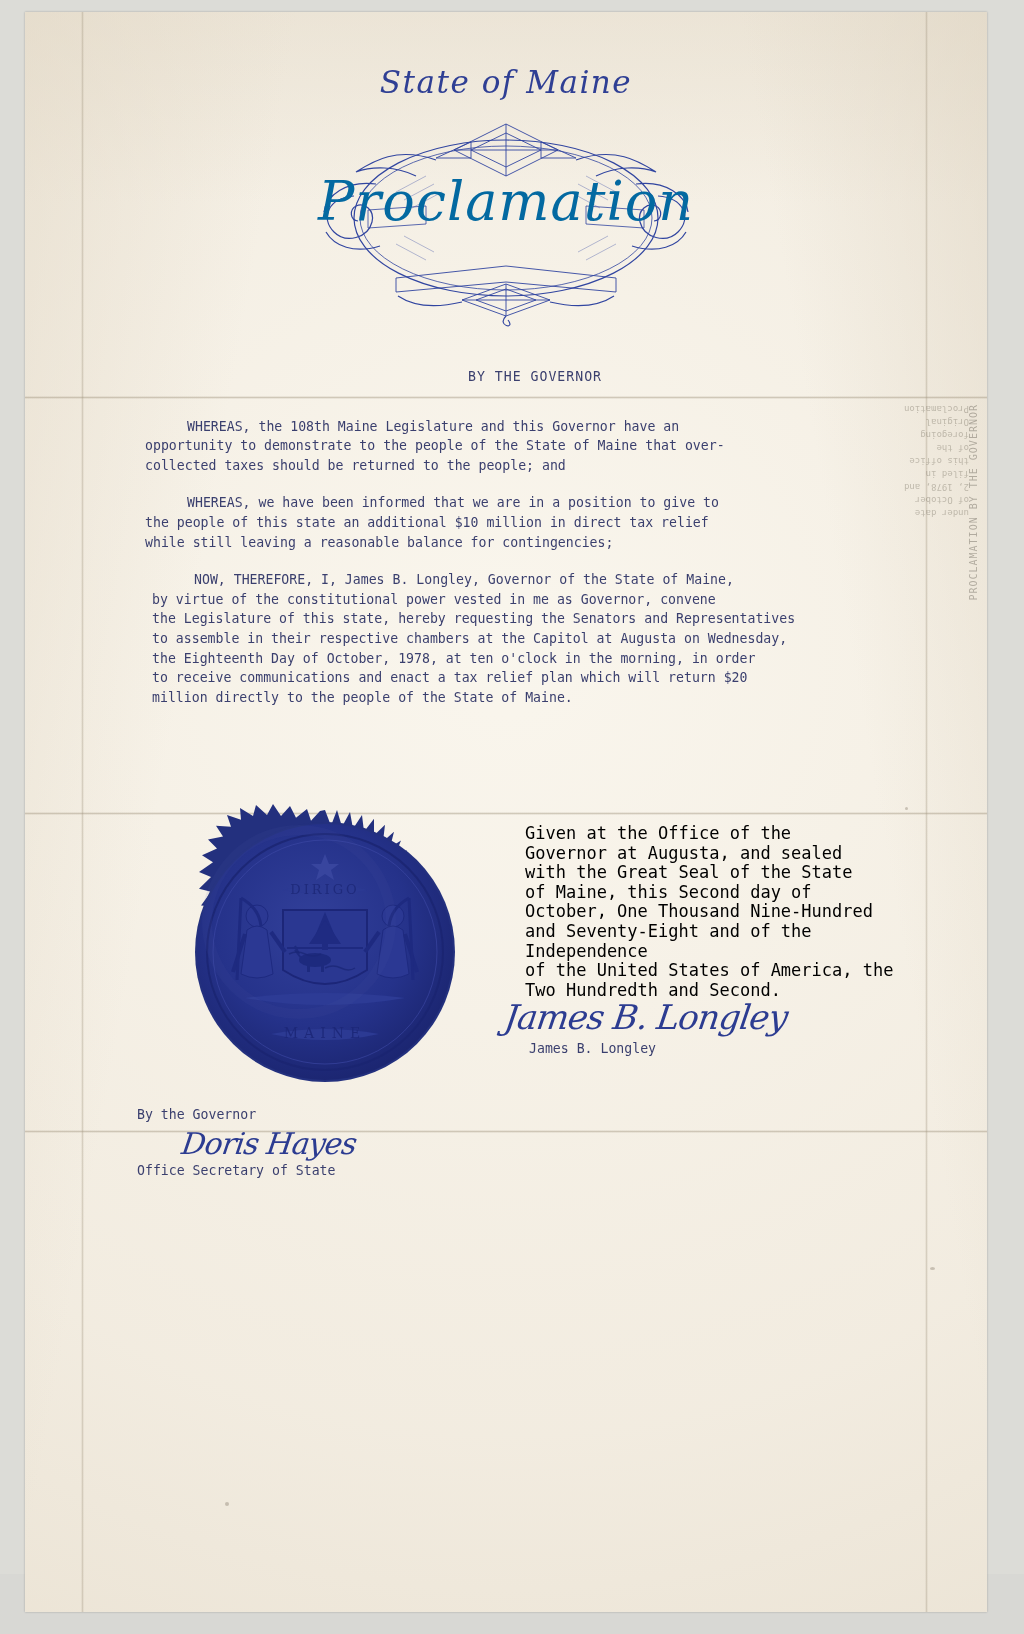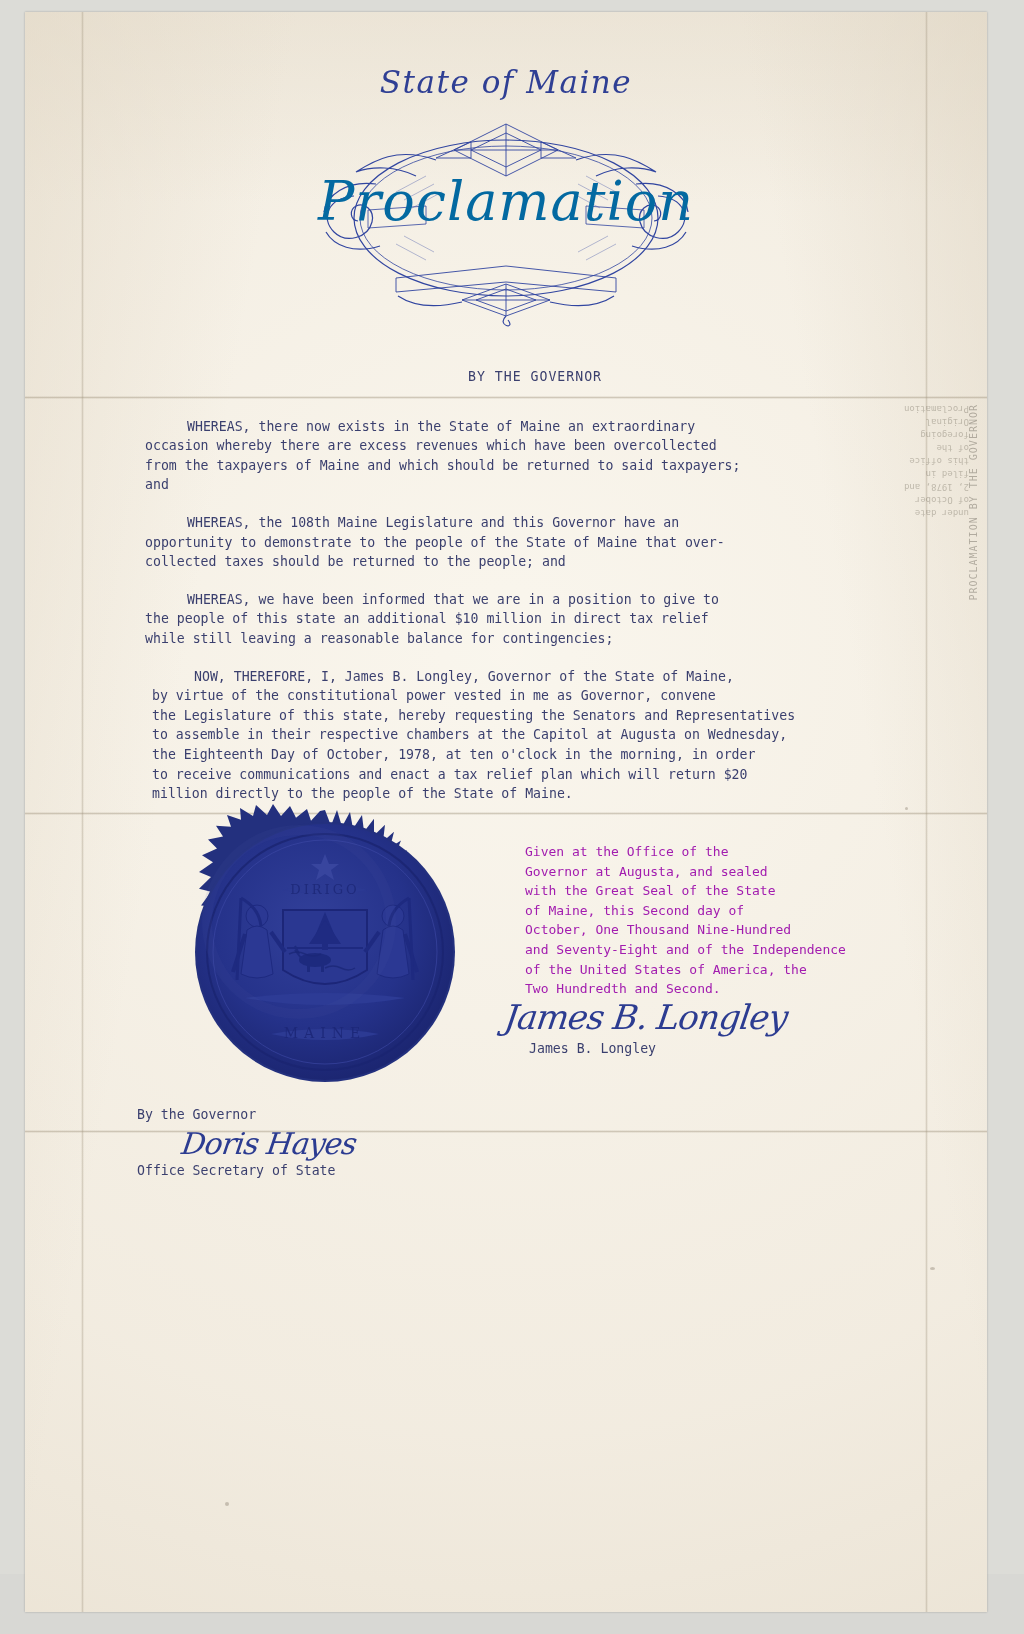--- a/index.html
+++ b/index.html
@@ -134,25 +134,24 @@
   }
   #seal svg { display: block; }
 
   
   #given-block {
     position: absolute;
     left: 500px;
     top: 812px;
     width: 400px;
     font-family: "DejaVu Sans Mono", monospace;
-    font-size: 13px;
+    font-size: 17px;
     line-height: 19.6px;
-    color: #a21caf;
+    color: #000000;
     white-space: pre-wrap;
-    margin-top: 18px;
   }
 
   
   #gov-sign-wrap {
     position: absolute;
     left: 480px;
     top: 985px;
     width: 420px;
   }
   .sig {
@@ -290,24 +289,20 @@
               <path d="M340 138 L310 154 M332 130 L302 146"></path>
             </g>
           </g>
         </svg>
         <div id="proclamation-word">Proclamation</div>
       </div>
     </div>
 
     <div id="body-text">
       <div id="by-the-governor">BY THE GOVERNOR</div>
-      <div class="para">WHEREAS, there now exists in the State of Maine an extraordinary
-occasion whereby there are excess revenues which have been overcollected
-from the taxpayers of Maine and which should be returned to said taxpayers;
-and</div>
       <div class="para">WHEREAS, the 108th Maine Legislature and this Governor have an
 opportunity to demonstrate to the people of the State of Maine that over-
 collected taxes should be returned to the people; and</div>
       <div class="para">WHEREAS, we have been informed that we are in a position to give to
 the people of this state an additional $10 million in direct tax relief
 while still leaving a reasonable balance for contingencies;</div>
       <div class="para last">NOW, THEREFORE, I, James B. Longley, Governor of the State of Maine,
 by virtue of the constitutional power vested in me as Governor, convene
 the Legislature of this state, hereby requesting the Senators and Representatives
 to assemble in their respective chambers at the Capitol at Augusta on Wednesday,

